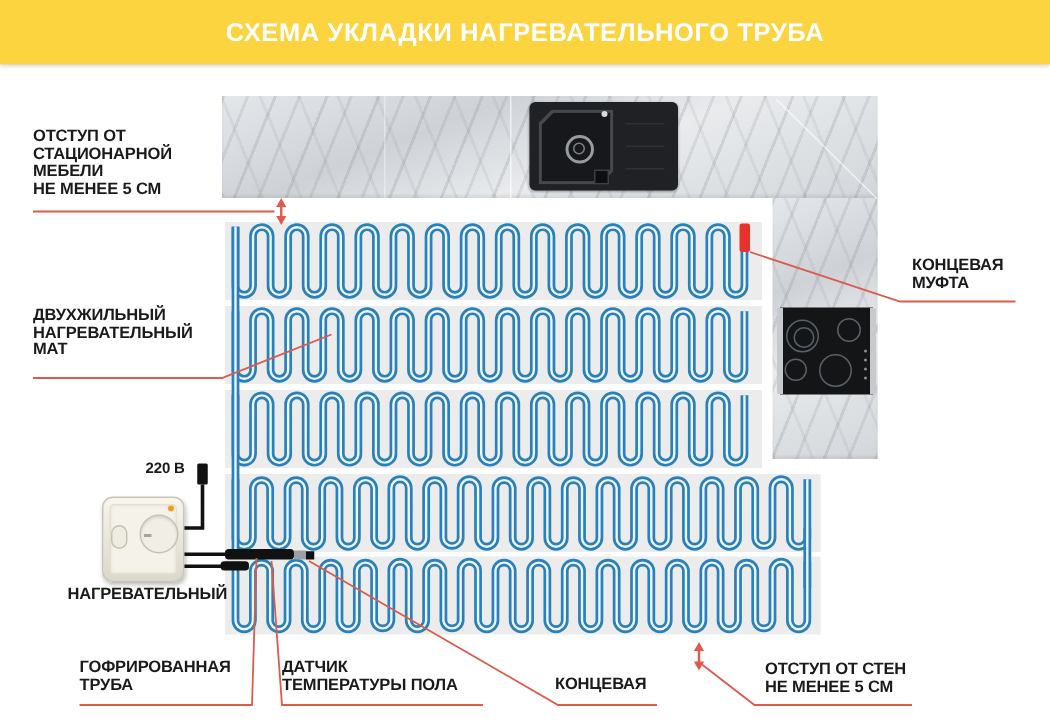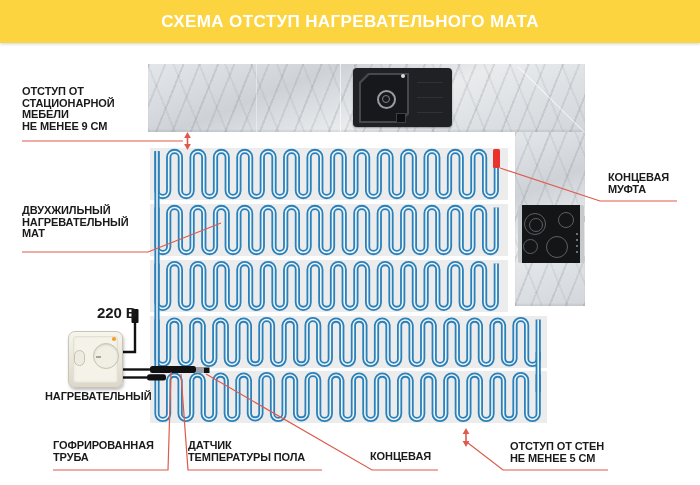--- a/index.html
+++ b/index.html
@@ -66,21 +66,21 @@
   
   .lbl{position:absolute;font-weight:700;font-size:11px;line-height:11.6px;color:#1a1a1a;
        white-space:pre-line;letter-spacing:-.1px;}
 </style>
 </head>
 <body>
 
 <div id="stage">
 
   <div id="banner" style="background: rgb(251, 212, 64);">
-    <div class="title" style="color: rgb(255, 255, 255);">СХЕМА ОТСТУП НАГРЕВАТЕЛЬНОГО МАТА</div>
+    <div class="title" style="color: rgb(255, 255, 255);">СХЕМА УКЛАДКИ НАГРЕВАТЕЛЬНОГО ТРУБА</div>
   </div>
 
   <div id="counter-top" class="marble"></div>
   <div id="counter-right" class="marble"></div>
   <div id="seam-v1" class="seam"></div>
   <div id="seam-v2" class="seam"></div>
   <div id="seam-miter" class="seam"></div>
 
   <div id="sink">
     <div class="bowl-outer">
@@ -152,27 +152,27 @@
   <div id="thermostat">
     <div class="face"></div>
     <div class="dial"></div>
     <div class="switch"></div>
     <div class="led"></div>
   </div>
 
   <div class="lbl" style="left:22px;top:86px">ОТСТУП ОТ
 СТАЦИОНАРНОЙ
 МЕБЕЛИ
-НЕ МЕНЕЕ 9 СМ</div>
+НЕ МЕНЕЕ 5 СМ</div>
   <div class="lbl" style="left:608px;top:172px">КОНЦЕВАЯ
 МУФТА</div>
   <div class="lbl" style="left:22px;top:205px">ДВУХЖИЛЬНЫЙ
 НАГРЕВАТЕЛЬНЫЙ
 МАТ</div>
-  <div class="lbl" style="left:97px;top:307px;font-size:15px">220 В</div>
+  <div class="lbl" style="left:97px;top:307px;font-size:10px">220 В</div>
   <div class="lbl" style="left:45px;top:391px">НАГРЕВАТЕЛЬНЫЙ</div>
   <div class="lbl" style="left:188px;top:440px">ДАТЧИК
 ТЕМПЕРАТУРЫ ПОЛА</div>
   <div class="lbl" style="left:53px;top:440px">ГОФРИРОВАННАЯ
 ТРУБА</div>
   <div class="lbl" style="left:370px;top:451px">КОНЦЕВАЯ</div>
   <div class="lbl" style="left:510px;top:441px">ОТСТУП ОТ СТЕН
 НЕ МЕНЕЕ 5 СМ</div>
 </div>
 

